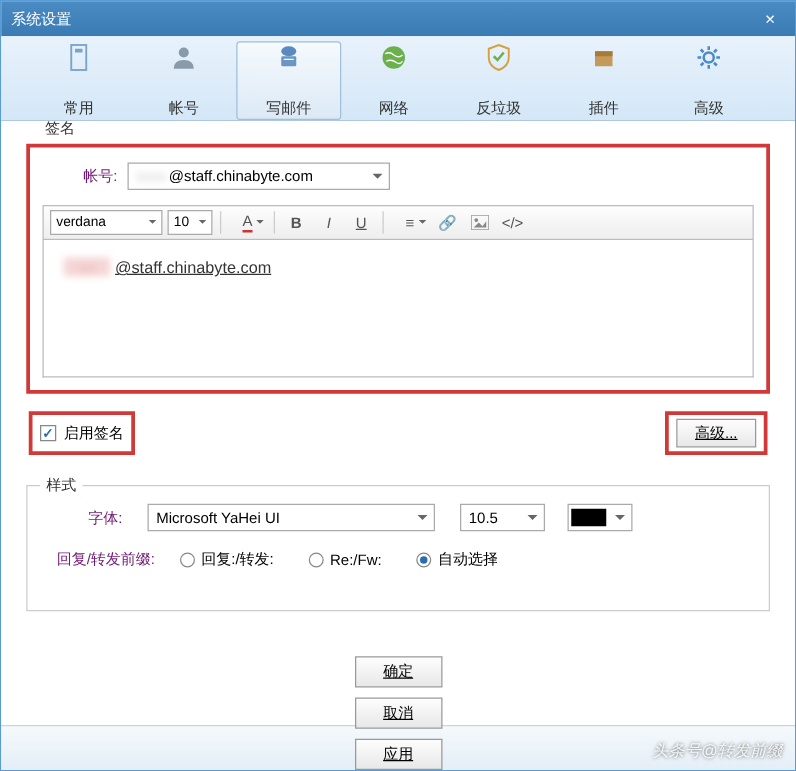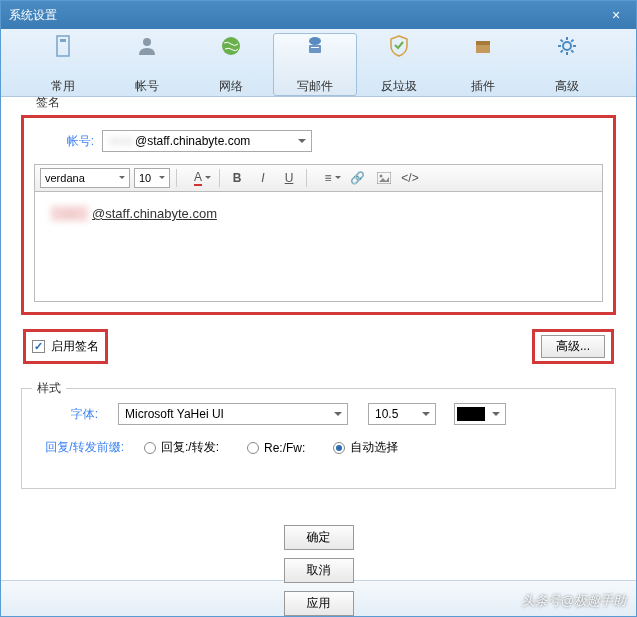--- a/index.html
+++ b/index.html
@@ -17,21 +17,21 @@
 .tool-item .icon { width: 24px; height: 24px; display: flex; align-items: center; justify-content: center; }
 
 .content { flex: 1; background: #fff; padding: 18px 20px 10px; overflow: auto; }
 
 .fieldset { border: 1px solid #ccc; padding: 14px 16px 18px; position: relative; margin-bottom: 24px; }
 .fieldset .legend { position: absolute; top: -9px; left: 10px; background: #fff; padding: 0 5px; font-size: 12px; color: #333; }
 
 .sig-box { border: 3px solid #d13838; padding: 12px 10px 10px; }
 
 .row { display: flex; align-items: center; margin-bottom: 12px; font-size: 12px; }
-.row .label { width: 60px; text-align: right; margin-right: 8px; color: #3b82f6; }
+.row .label { width: 60px; text-align: right; margin-right: 8px; color: #701a75; }
 
 .select { border: 1px solid #aaa; background: #fff; height: 22px; font-size: 12px; padding: 0 18px 0 6px; position: relative; display: inline-flex; align-items: center; cursor: pointer; }
 .select::after { content: ""; position: absolute; right: 5px; top: 8px; border: 4px solid transparent; border-top-color: #666; }
 .select.account { width: 210px; }
 .select .blur { filter: blur(3px); color: #ccc; margin-right: 2px; }
 
 .editor { margin-left: 0; }
 .editor-toolbar { border: 1px solid #bbb; background: linear-gradient(#fdfdfd, #eee); height: 28px; display: flex; align-items: center; padding: 0 5px; gap: 4px; }
 .ed-sel { border: 1px solid #aaa; background: #fff; height: 20px; font-size: 11px; padding: 0 16px 0 4px; position: relative; display: inline-flex; align-items: center; cursor: pointer; }
 .ed-sel::after { content: ""; position: absolute; right: 4px; top: 7px; border: 3px solid transparent; border-top-color: #666; }
@@ -44,21 +44,21 @@
 
 .editor-body { border: 1px solid #bbb; border-top: none; height: 110px; padding: 14px 16px; font-size: 13px; background: #fff; }
 .editor-body .blur { filter: blur(3px); color: #e8b8b8; background: #f5d5d5; padding: 0 12px; margin-right: 4px; }
 .editor-body .email { text-decoration: underline; color: #333; }
 
 .sig-bottom { display: flex; justify-content: space-between; margin-top: 14px; padding: 0 2px; }
 .red-frame { border: 3px solid #d13838; padding: 3px 6px; display: inline-flex; align-items: center; }
 .checkbox { width: 13px; height: 13px; border: 1px solid #888; margin-right: 6px; display: inline-flex; align-items: center; justify-content: center; background: #fff; }
 .checkbox.checked::before { content: "✓"; font-size: 11px; color: #2a6db0; font-weight: bold; }
 .chk-label { font-size: 12px; }
-.btn { border: 1px solid #999; background: linear-gradient(#fdfdfd, #e8e8e8); font-size: 12px; padding: 2px 14px; cursor: pointer; }
+.btn { border: 1px solid #999; background: linear-gradient(#fdfdfd, #e8e8e8); font-size: 12px; padding: 2px 14px; cursor: pointer; text-decoration: underline; }
 
 .style-fs .row { margin-bottom: 14px; gap: 12px; }
 .select.fontface { width: 230px; }
 .select.fontsize { width: 68px; }
 .color-swatch { border: 1px solid #aaa; width: 52px; height: 22px; display: inline-flex; align-items: center; padding: 2px; cursor: pointer; position: relative; margin-left: 6px; }
 .color-swatch .sw { width: 28px; height: 14px; background: #000; }
 .color-swatch::after { content: ""; position: absolute; right: 5px; top: 8px; border: 4px solid transparent; border-top-color: #666; }
 
 .radio { width: 12px; height: 12px; border: 1px solid #888; border-radius: 50%; margin-right: 5px; display: inline-flex; align-items: center; justify-content: center; }
 .radio.checked::before { content: ""; width: 6px; height: 6px; background: #2a6db0; border-radius: 50%; }
@@ -91,39 +91,39 @@
     </div>
     <div class="tool-item">
       <span class="icon">
           <svg width="22" height="22" viewBox="0 0 22 22">
             <circle cx="11" cy="7" r="4" fill="#8a9aa8"></circle>
             <path d="M3 20 Q3 13 11 13 Q19 13 19 20 Z" fill="#8a9aa8"></path>
           </svg>
         </span>
       <span>帐号</span>
     </div>
-    <div class="tool-item">
-      <span class="icon">
-          <svg width="22" height="22" viewBox="0 0 22 22">
-            <circle cx="11" cy="11" r="9" fill="#6ab04c"></circle>
-            <path d="M4 8 Q8 6 11 9 Q15 12 18 9" fill="none" stroke="#fff" stroke-width="1"></path>
-            <path d="M5 14 Q9 12 13 15 Q16 17 18 14" fill="none" stroke="#fff" stroke-width="1"></path>
-          </svg>
-        </span>
-      <span>网络</span>
-    </div>
     <div class="tool-item active">
       <span class="icon">
           <svg width="24" height="22" viewBox="0 0 24 22">
             <ellipse cx="12" cy="6" rx="6" ry="4" fill="#5a8bc0"></ellipse>
             <rect x="6" y="10" width="12" height="8" rx="1" fill="#6a95c5"></rect>
             <rect x="8" y="12" width="8" height="1" fill="#fff"></rect>
           </svg>
         </span>
       <span>写邮件</span>
+    </div>
+    <div class="tool-item">
+      <span class="icon">
+          <svg width="22" height="22" viewBox="0 0 22 22">
+            <circle cx="11" cy="11" r="9" fill="#6ab04c"></circle>
+            <path d="M4 8 Q8 6 11 9 Q15 12 18 9" fill="none" stroke="#fff" stroke-width="1"></path>
+            <path d="M5 14 Q9 12 13 15 Q16 17 18 14" fill="none" stroke="#fff" stroke-width="1"></path>
+          </svg>
+        </span>
+      <span>网络</span>
     </div>
     <div class="tool-item">
       <span class="icon">
           <svg width="20" height="24" viewBox="0 0 20 24">
             <path d="M10 2 L18 5 L18 12 Q18 19 10 22 Q2 19 2 12 L2 5 Z" fill="none" stroke="#d4a040" stroke-width="1.5"></path>
             <path d="M6 11 L9 14 L14 8" fill="none" stroke="#6ab04c" stroke-width="2"></path>
           </svg>
         </span>
       <span>反垃圾</span>
     </div>
@@ -247,16 +247,16 @@
         </div>
       </div>
     </div>
 
   </div>
 
   <div class="footer">
     <button class="btn">确定</button>
     <button class="btn">取消</button>
     <button class="btn">应用</button>
-    <div class="watermark">头条号@极趣手助</div>
+    <div class="watermark">头条号@转发前缀</div>
   </div>
 
 </div>
 
 </body></html>

